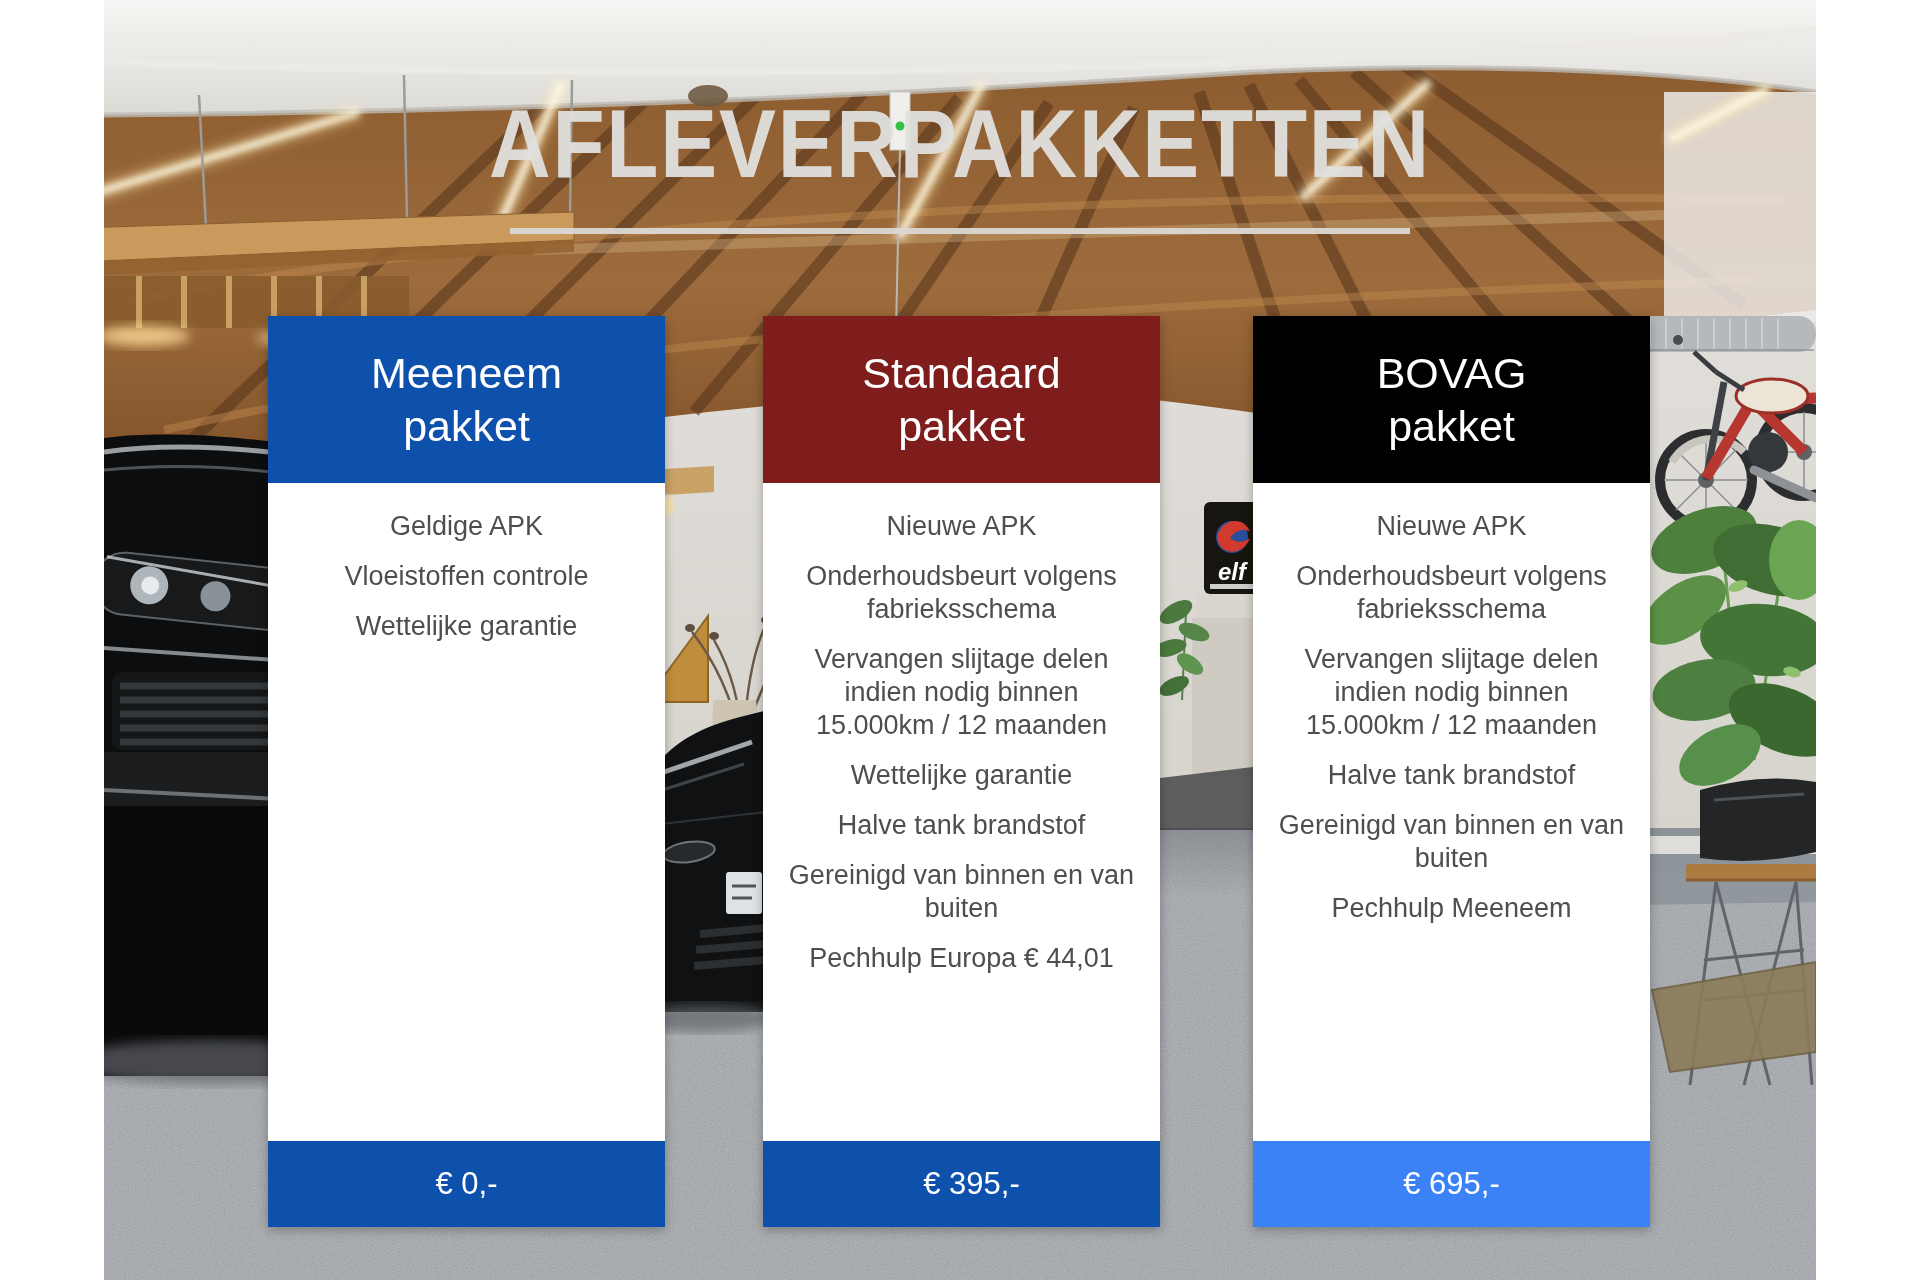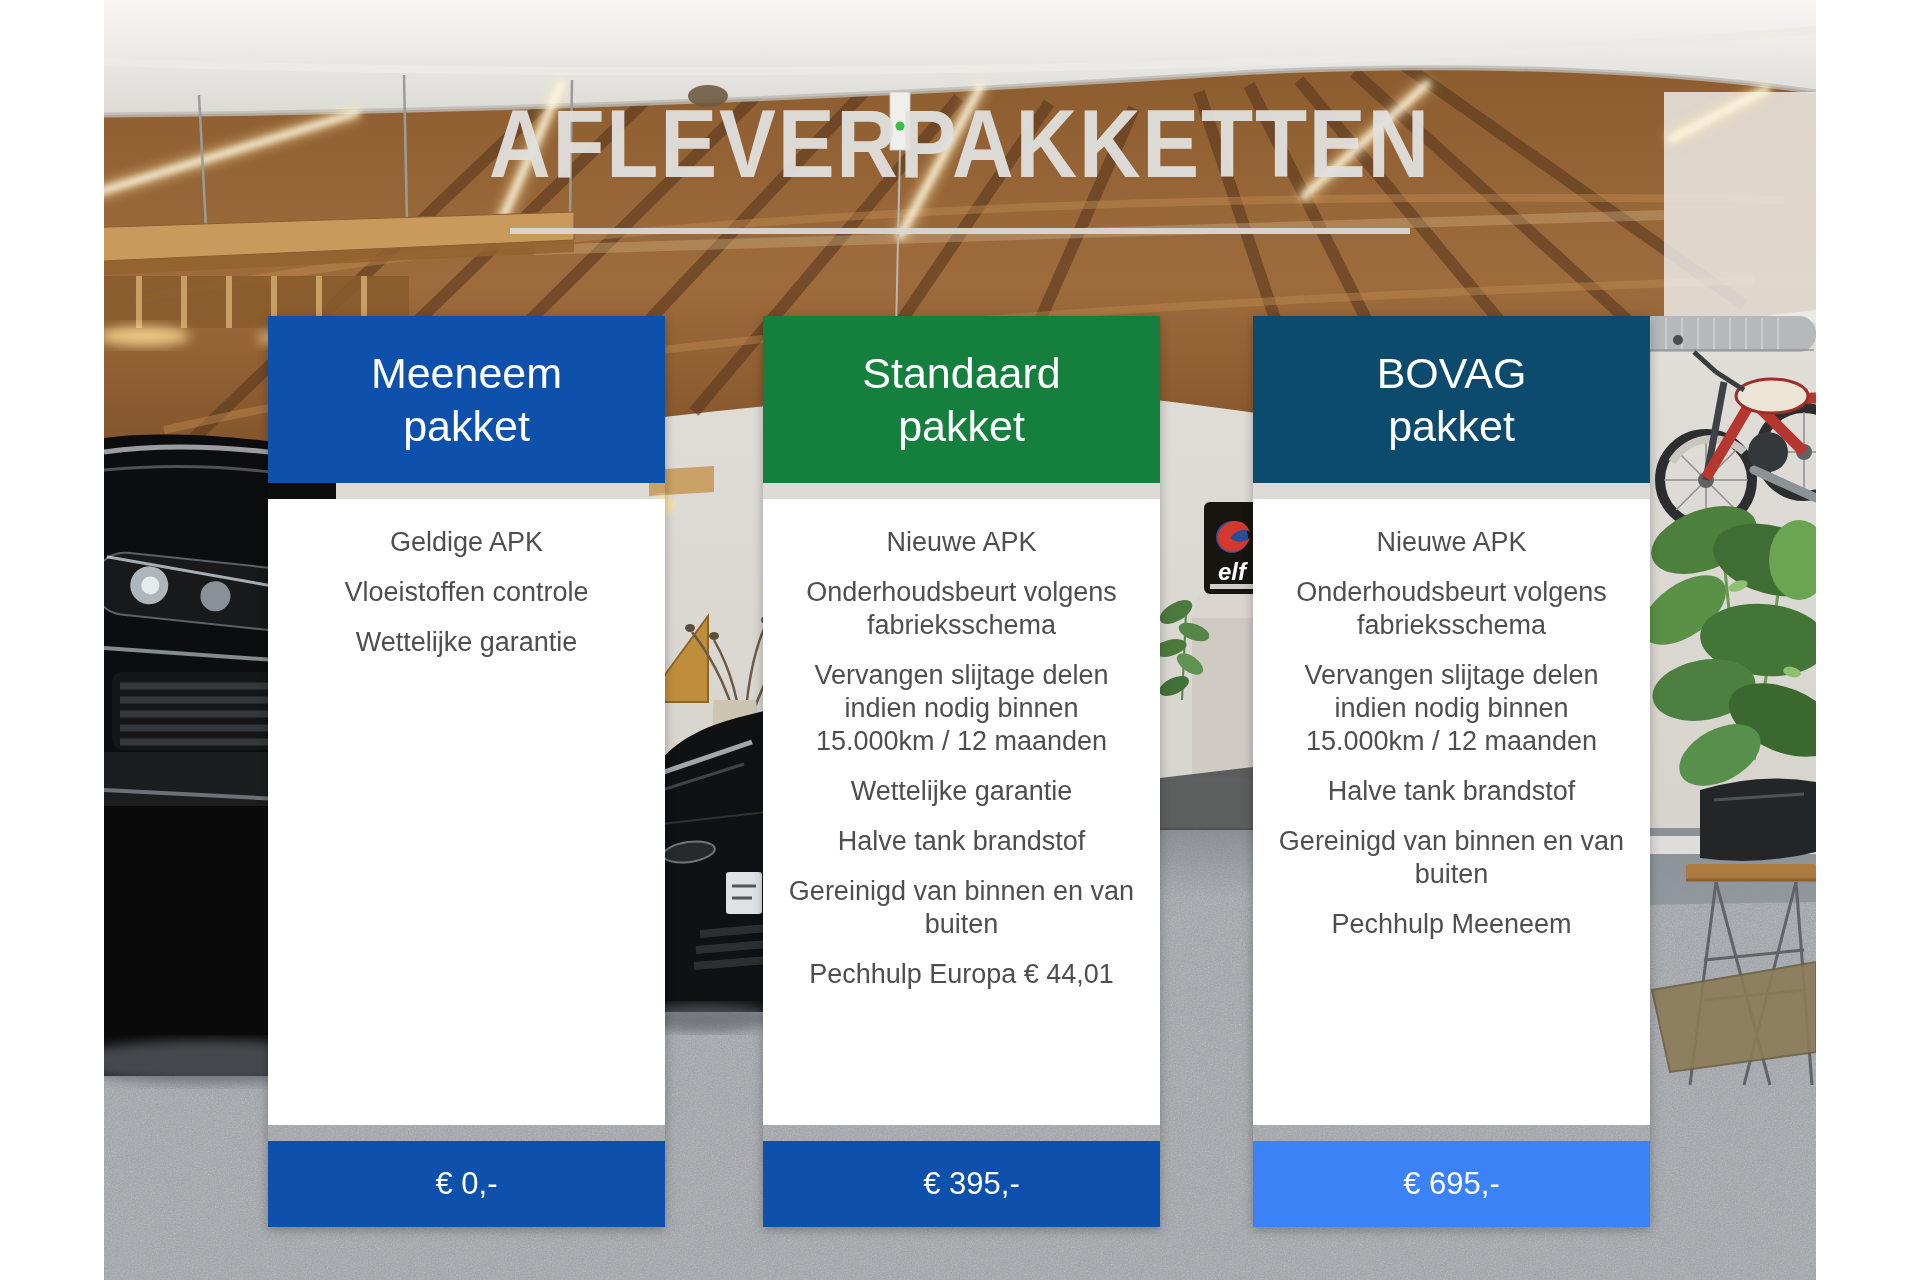--- a/index.html
+++ b/index.html
@@ -15,21 +15,20 @@
     white-space:nowrap;
   }
   .title-underline{
     position:absolute;top:228px;left:50%;width:900px;margin-left:-450px;height:6px;
     background:#dad8d4;opacity:.95;
   }
   .card{
     position:absolute;top:316px;width:397px;height:911px;
     display:flex;flex-direction:column;
     box-shadow:0 3px 10px rgba(0,0,0,.28);
-    gap:16px;
   }
   .card-header{
     height:167px;flex:0 0 auto;display:flex;flex-direction:column;justify-content:center;align-items:center;
     color:#ffffff;font-size:43px;line-height:53px;font-weight:400;
   }
   .card-mid{flex:1 1 auto;background:#d8d8d8;padding:0;}
   .card-items{
     background:#ffffff;height:100%;box-sizing:border-box;
     padding:27px 24px 10px 24px;text-align:center;
     color:#4e4e4e;font-size:27px;line-height:33px;
@@ -341,40 +340,40 @@
         <div class="card-items">
             <p class="card-item">Geldige APK</p>
             <p class="card-item">Vloeistoffen controle</p>
             <p class="card-item">Wettelijke garantie</p>
           </div>
       </div>
       <footer class="card-footer" style="background: rgb(14, 81, 172);">€ 0,-</footer>
     </section>
 
     <section class="card" style="left: 763px;">
-      <header class="card-header" style="background: #15803d;">
+      <header class="card-header" style="background: #7f1d1d;">
         <span class="name1">Standaard</span>
         <span class="name2">pakket</span>
       </header>
       <div class="card-mid">
         <div class="card-items">
             <p class="card-item">Nieuwe APK</p>
             <p class="card-item">Onderhoudsbeurt volgens fabrieksschema</p>
             <p class="card-item">Vervangen slijtage delen indien nodig binnen 15.000km / 12 maanden</p>
             <p class="card-item">Wettelijke garantie</p>
             <p class="card-item">Halve tank brandstof</p>
             <p class="card-item">Gereinigd van binnen en van buiten</p>
             <p class="card-item">Pechhulp Europa € 44,01</p>
           </div>
       </div>
       <footer class="card-footer" style="background: rgb(14, 81, 172); padding-left: 20px;">€ 395,-</footer>
     </section>
 
     <section class="card" style="left: 1253px;">
-      <header class="card-header" style="background: #0c4a6e;">
+      <header class="card-header" style="background: #000000;">
         <span class="name1">BOVAG</span>
         <span class="name2">pakket</span>
       </header>
       <div class="card-mid">
         <div class="card-items">
             <p class="card-item">Nieuwe APK</p>
             <p class="card-item">Onderhoudsbeurt volgens fabrieksschema</p>
             <p class="card-item">Vervangen slijtage delen indien nodig binnen 15.000km / 12 maanden</p>
             <p class="card-item">Halve tank brandstof</p>
             <p class="card-item">Gereinigd van binnen en van buiten</p>

